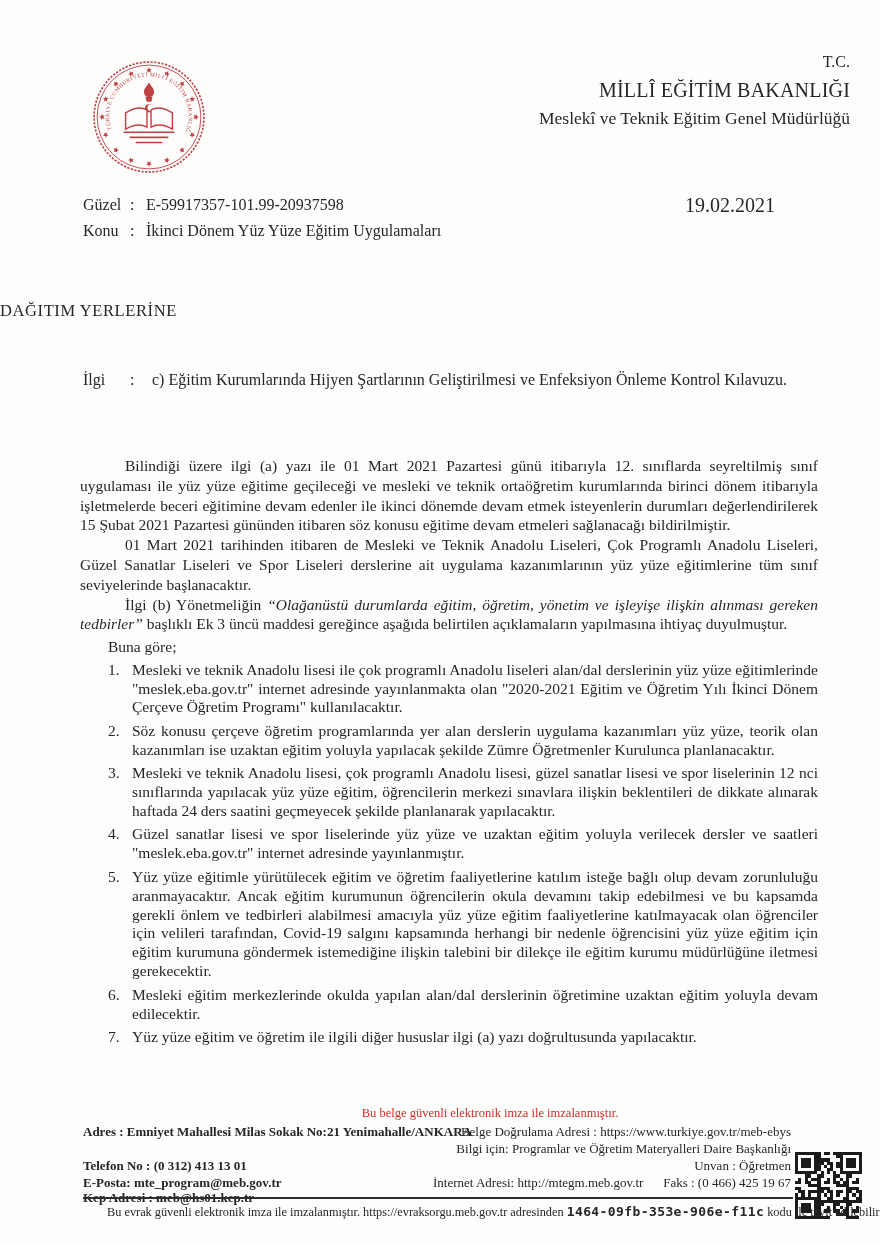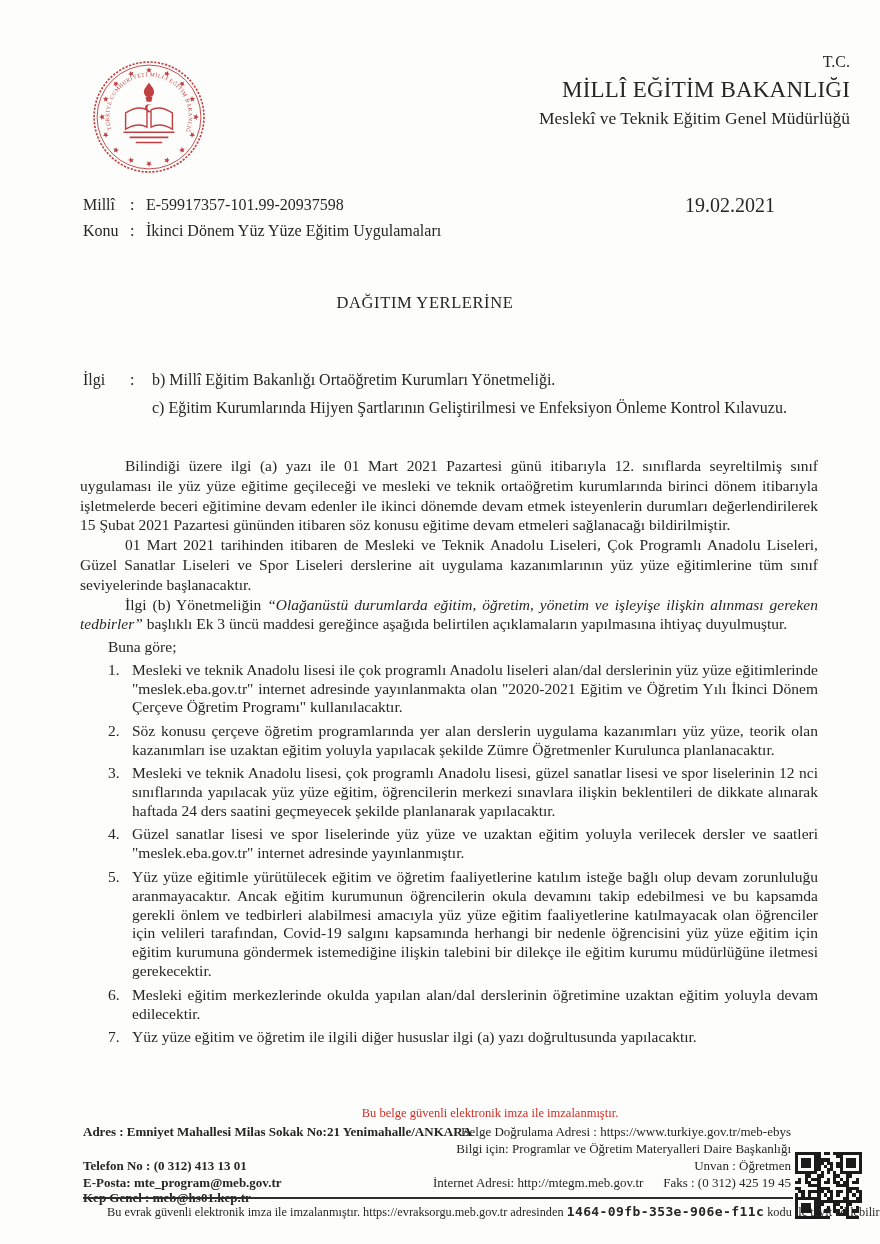--- a/index.html
+++ b/index.html
@@ -11,30 +11,30 @@
   .page{
     position:relative;width:880px;height:1244px;margin:0 auto;
     background:#fdfdfc;color:var(--ink);
     font-family:"Liberation Serif","DejaVu Serif",serif;
     overflow:hidden;
   }
   
   .seal{position:absolute;left:92px;top:60px;width:114px;height:114px;}
   .head-text{position:absolute;left:0;right:30px;top:52px;text-align:right;}
   .h-republic{font-size:16px;line-height:20px;}
-  .h-ministry{font-size:23px;line-height:24px;margin-top:6px;letter-spacing:.2px;}
+  .h-ministry{font-size:20px;line-height:24px;margin-top:6px;letter-spacing:.2px;}
   .h-department{font-size:17.5px;line-height:22px;margin-top:5px;}
   
   .meta{position:absolute;left:83px;top:192px;font-size:16px;}
   .meta-row{display:flex;line-height:25.5px;}
   .meta-label{width:47px;flex:none;}
   .meta-sep{width:16px;flex:none;}
   .doc-date{position:absolute;right:105px;top:194px;font-size:20px;}
   
-  .recipient{position:absolute;top:293px;left:0;right:30px;text-align:center;
+  .recipient{position:absolute;top:301px;left:0;right:30px;text-align:left;
     font-size:16.5px;letter-spacing:.6px;}
   
   .ilgi{position:absolute;left:83px;top:366px;width:742px;font-size:16px;
     line-height:27.5px;display:flex;}
   .ilgi-label{width:47px;flex:none;}
   .ilgi-sep{width:22px;flex:none;}
   .ilgi-items{flex:1;}
   
   .body{position:absolute;left:80px;top:456px;width:738px;font-size:15.5px;}
   .para{margin:0;line-height:19.8px;text-indent:45px;text-align:justify;}
@@ -105,39 +105,38 @@
   </svg>
 
   <div class="head-text">
     <div class="h-republic">T.C.</div>
     <div class="h-ministry">MİLLÎ EĞİTİM BAKANLIĞI</div>
     <div class="h-department">Meslekî ve Teknik Eğitim Genel Müdürlüğü</div>
   </div>
 
   <div class="meta">
     <div class="meta-row">
-      <span class="meta-label">Millî</span>
+      <span class="meta-label">Güzel</span>
       <span class="meta-sep">:</span>
       <span class="meta-value">E-59917357-101.99-20937598</span>
     </div>
     <div class="meta-row">
       <span class="meta-label">Konu</span>
       <span class="meta-sep">:</span>
       <span class="meta-value">İkinci Dönem Yüz Yüze Eğitim Uygulamaları</span>
     </div>
   </div>
   <div class="doc-date">19.02.2021</div>
 
   <div class="recipient">DAĞITIM YERLERİNE</div>
 
   <div class="ilgi">
     <span class="ilgi-label">İlgi</span>
     <span class="ilgi-sep">:</span>
     <div class="ilgi-items">
-      <div>b) Millî Eğitim Bakanlığı Ortaöğretim Kurumları Yönetmeliği.</div>
       <div>c) Eğitim Kurumlarında Hijyen Şartlarının Geliştirilmesi ve Enfeksiyon Önleme Kontrol Kılavuzu.</div>
     </div>
   </div>
 
   <div class="body">
     <p class="para">Bilindiği üzere ilgi (a) yazı ile 01 Mart 2021 Pazartesi günü itibarıyla 12. sınıflarda seyreltilmiş sınıf uygulaması ile yüz yüze eğitime geçileceği ve mesleki ve teknik ortaöğretim kurumlarında birinci dönem itibarıyla işletmelerde beceri eğitimine devam edenler ile ikinci dönemde devam etmek isteyenlerin durumları değerlendirilerek 15 Şubat 2021 Pazartesi gününden itibaren söz konusu eğitime devam etmeleri sağlanacağı bildirilmiştir.</p>
     <p class="para">01 Mart 2021 tarihinden itibaren de Mesleki ve Teknik Anadolu Liseleri, Çok Programlı Anadolu Liseleri, Güzel Sanatlar Liseleri ve Spor Liseleri derslerine ait uygulama kazanımlarının yüz yüze eğitimlerine tüm sınıf seviyelerinde başlanacaktır.</p>
     <p class="para"><span>İlgi (b) Yönetmeliğin </span><span class="q">“Olağanüstü durumlarda eğitim, öğretim, yönetim ve işleyişe ilişkin alınması gereken tedbirler”</span><span> başlıklı Ek 3 üncü maddesi gereğince aşağıda belirtilen açıklamaların yapılmasına ihtiyaç duyulmuştur.</span></p>
 
     <div class="list-intro">Buna göre;</div>
@@ -184,24 +183,24 @@
     <div class="f-row" style="top:17px">
       <span class="f-right">Bilgi için: Programlar ve Öğretim Materyalleri Daire Başkanlığı</span>
     </div>
     <div class="f-row" style="top:34px">
       <span class="f-left">Telefon No :  (0 312) 413 13 01</span>
       <span class="f-right">Unvan : Öğretmen</span>
     </div>
     <div class="f-row" style="top:51px">
       <span class="f-left">E-Posta: mte_program@meb.gov.tr</span>
       <span class="f-mid">İnternet Adresi: http://mtegm.meb.gov.tr</span>
-      <span class="f-right">Faks :  (0 312) 425 19 45</span>
+      <span class="f-right">Faks :  (0 466) 425 19 67</span>
     </div>
     <div class="f-row" style="top:66px">
-      <span class="f-left">Kep Genel  : meb@hs01.kep.tr</span>
+      <span class="f-left">Kep Adresi  : meb@hs01.kep.tr</span>
     </div>
   </div>
 
   <div class="qr"><svg viewBox="0 0 21 21" fill="#1b1b1b">
         <rect x="0" y="0" width="1" height="1"></rect>
         <rect x="1" y="0" width="1" height="1"></rect>
         <rect x="2" y="0" width="1" height="1"></rect>
         <rect x="3" y="0" width="1" height="1"></rect>
         <rect x="4" y="0" width="1" height="1"></rect>
         <rect x="5" y="0" width="1" height="1"></rect>

